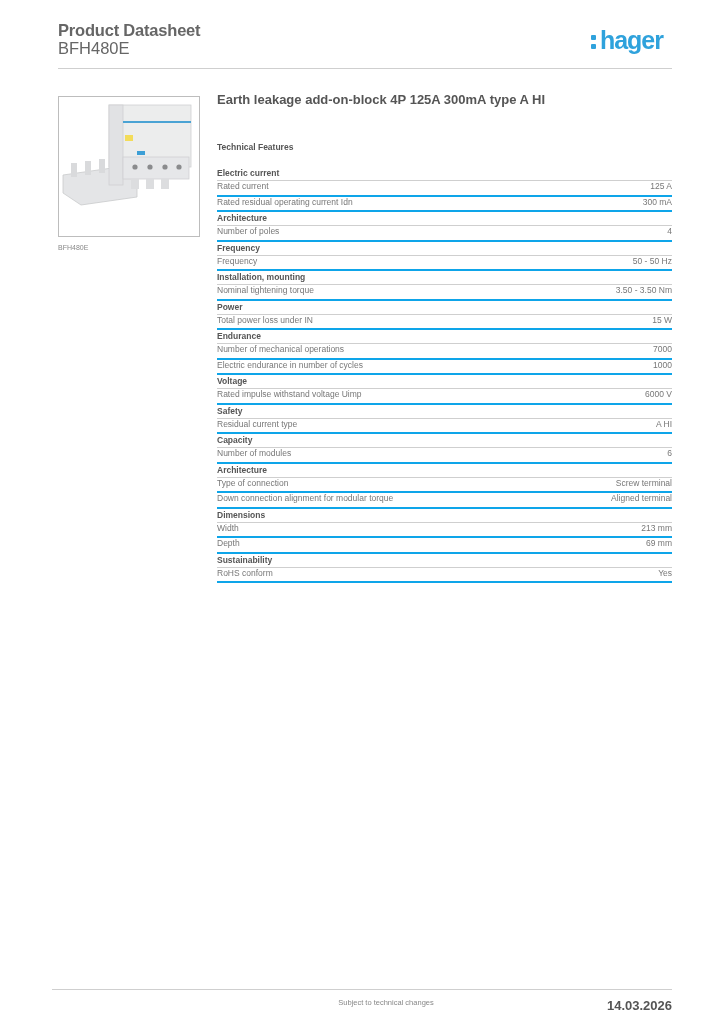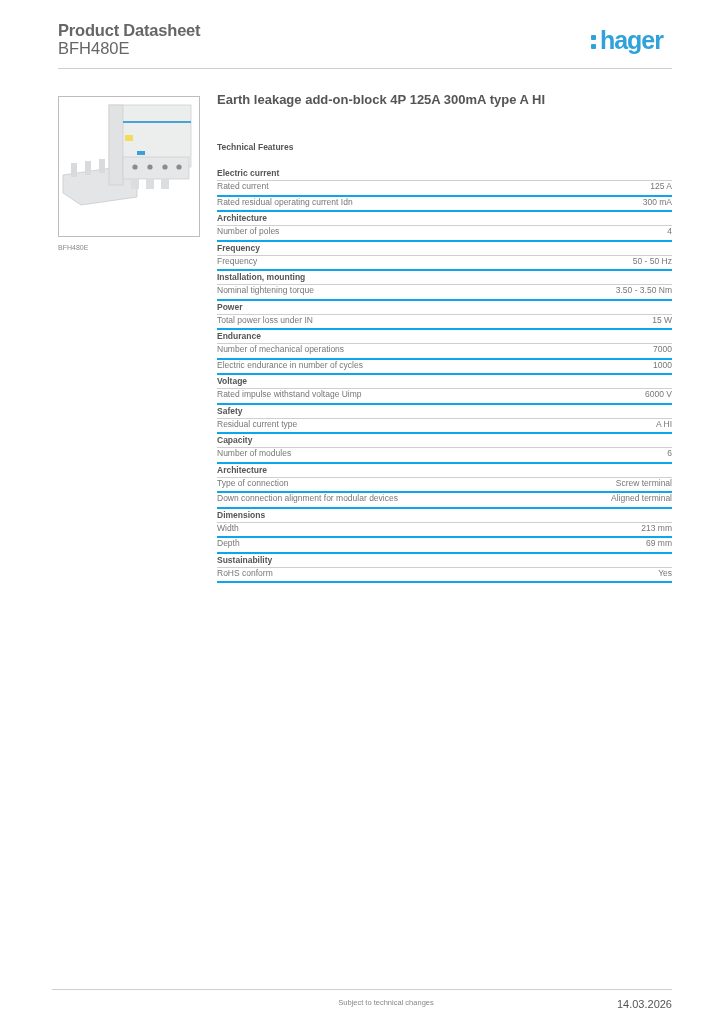--- a/index.html
+++ b/index.html
@@ -50,21 +50,21 @@
   }
   .row {
     display: flex; justify-content: space-between; align-items: flex-start;
     height: 13.5px; border-bottom: 2px solid #0ea5e9;
     font-size: 8.5px; color: #777;
   }
   .row .label, .row .value { white-space: nowrap; }
 
   .footer-rule { position: absolute; left: 52px; right: 52px; top: 989px; height: 1px; background: #cfcfcf; }
   .footer-note { position: absolute; left: 0; right: 0; top: 998px; text-align: center; font-size: 7.5px; color: #888; padding-left: 48px; }
-  .footer-date { position: absolute; right: 52px; top: 998px; font-size: 11px; font-weight: normal; color: #555; }
+  .footer-date { position: absolute; right: 52px; top: 998px; font-size: 13px; font-weight: bold; color: #555; }
 </style>
 </head>
 <body>
 
 <div class="header-title">Product Datasheet</div>
 <div class="header-code">BFH480E</div>
 <div class="logo"><span class="colon"></span><span>hager</span></div>
 <div class="header-rule"></div>
 
 <div class="product-image">
@@ -169,21 +169,21 @@
           <span class="value">6</span>
         </div>
       </div>
       <div class="section">
         <div class="section-title">Architecture</div>
         <div class="row">
           <span class="label">Type of connection</span>
           <span class="value">Screw terminal</span>
         </div>
         <div class="row">
-          <span class="label">Down connection alignment for modular devices</span>
+          <span class="label">Down connection alignment for modular torque</span>
           <span class="value">Aligned terminal</span>
         </div>
       </div>
       <div class="section">
         <div class="section-title">Dimensions</div>
         <div class="row">
           <span class="label">Width</span>
           <span class="value">213 mm</span>
         </div>
         <div class="row">

